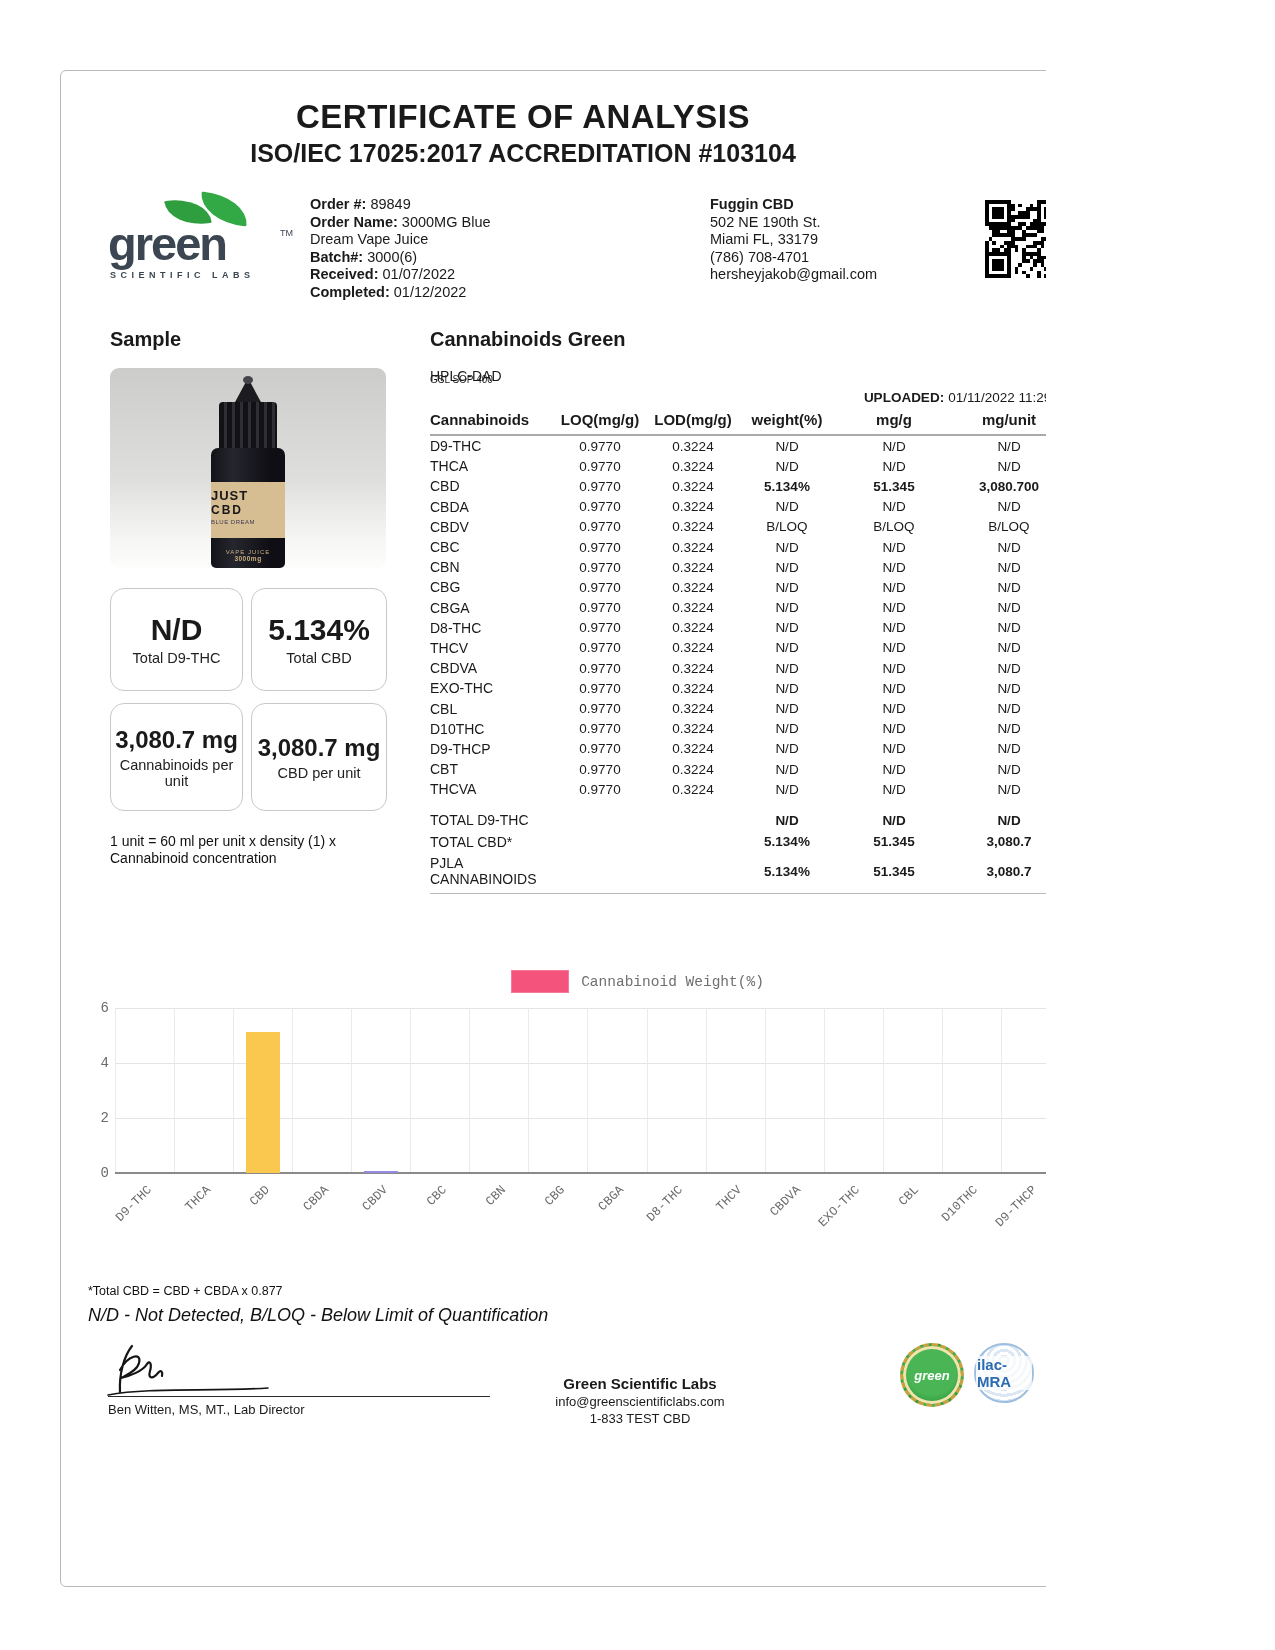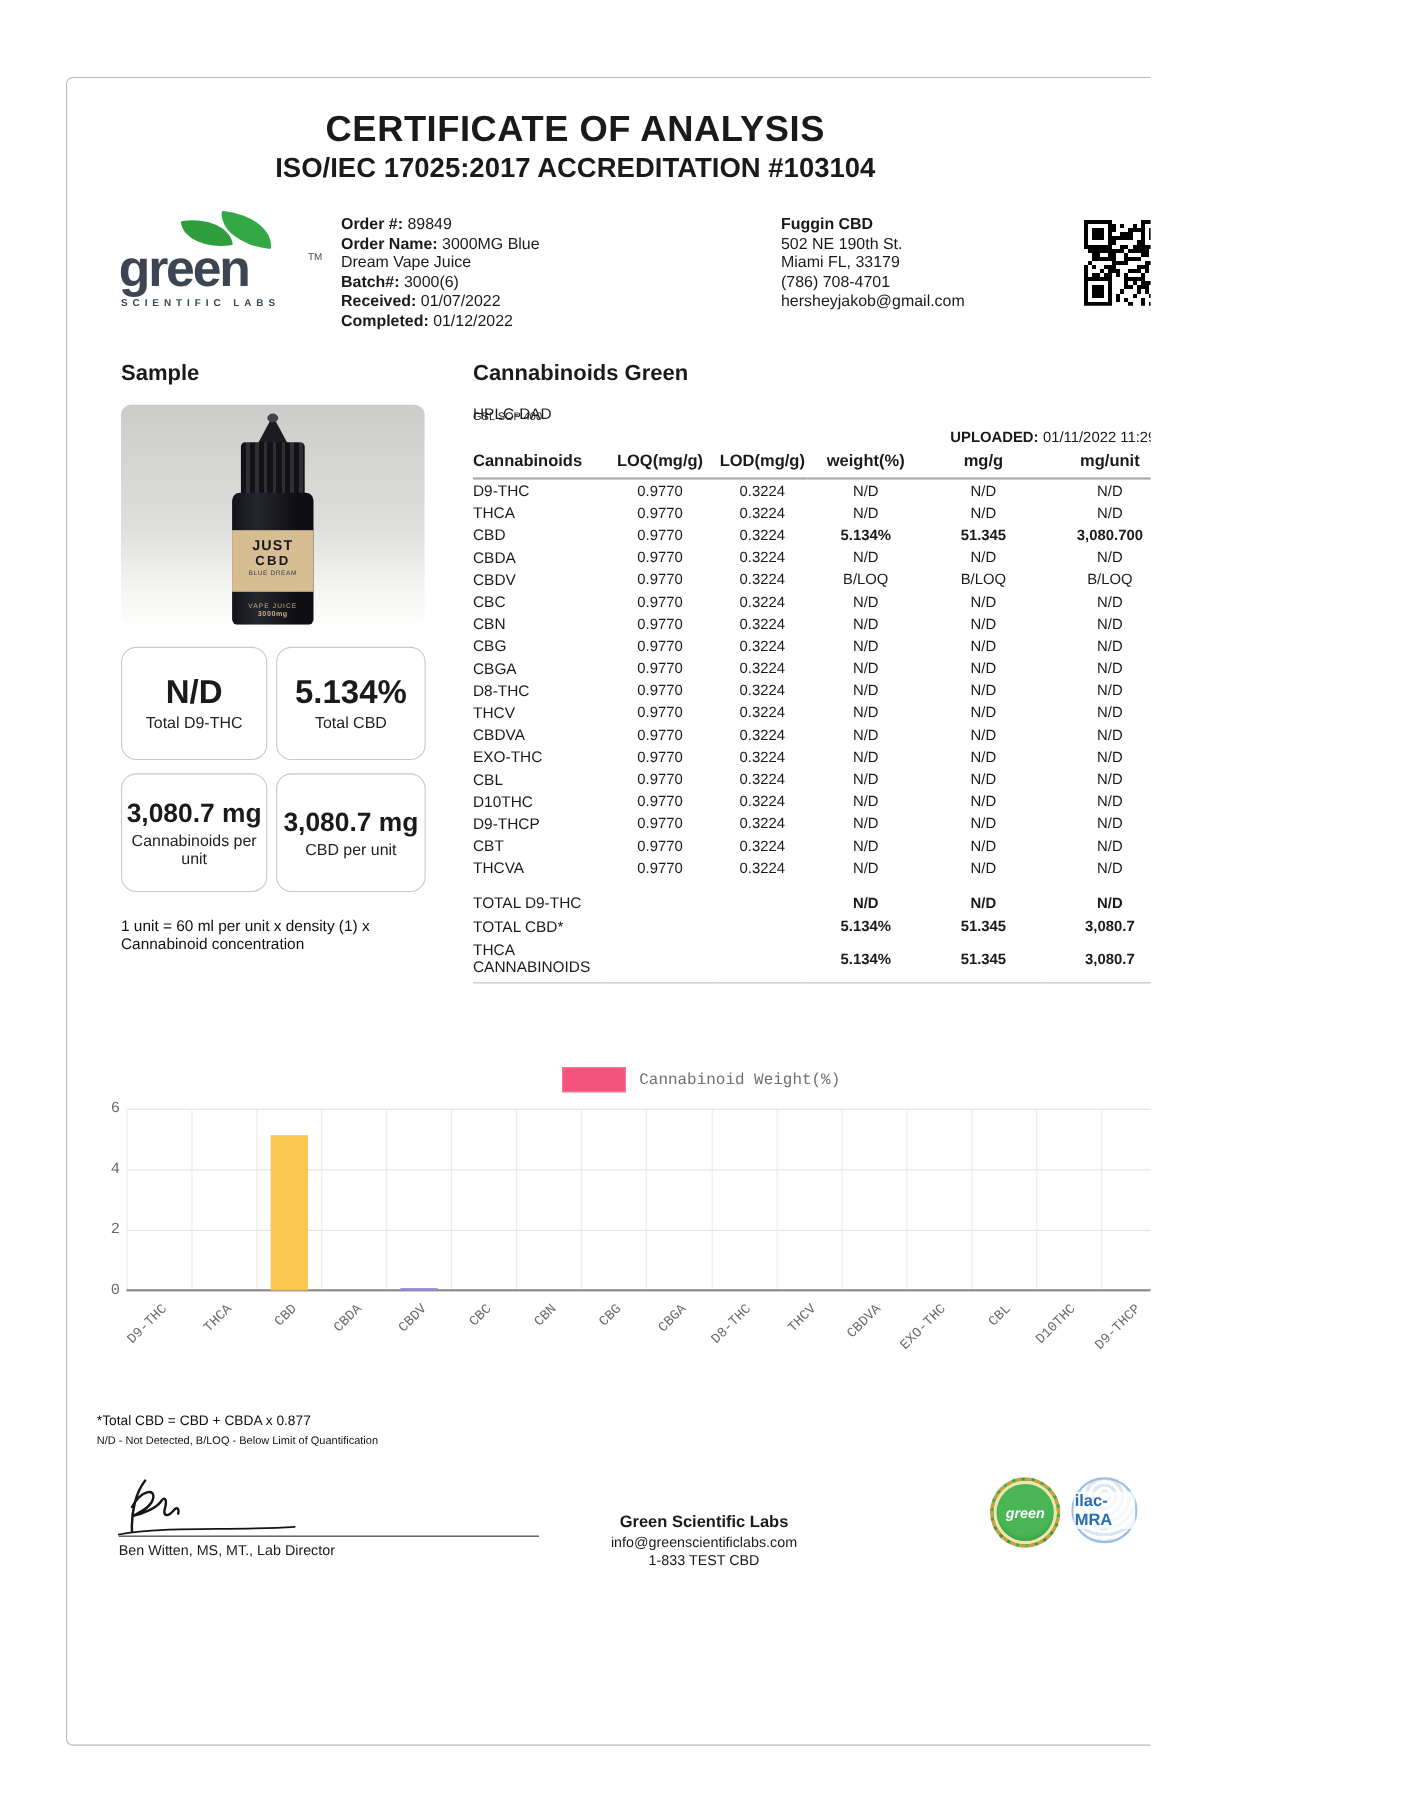--- a/index.html
+++ b/index.html
@@ -36,21 +36,21 @@
   .photo{left:110px;top:368px;width:276px;height:200px;border-radius:9px;
          background:linear-gradient(180deg,#cccccb 0%,#dededc 55%,#f6f6f4 86%,#fdfdfc 100%);overflow:hidden;}
   .bottle{position:absolute;left:50%;top:10px;transform:translateX(-50%);width:86px;height:190px;}
   .tip{position:absolute;left:50%;top:0;transform:translateX(-50%);width:0;height:0;
        border-left:14px solid transparent;border-right:14px solid transparent;border-bottom:26px solid #1c1c20;}
   .tip-dot{position:absolute;left:50%;top:-2px;transform:translateX(-50%);width:10px;height:8px;background:#454549;border-radius:50%;}
   .cap{position:absolute;left:50%;top:24px;transform:translateX(-50%);width:58px;height:48px;border-radius:4px 4px 2px 2px;
        background:repeating-linear-gradient(90deg,#121216 0 5px,#2e2e34 5px 8px);}
   .body-b{position:absolute;left:50%;top:70px;transform:translateX(-50%);width:74px;height:120px;
           background:linear-gradient(90deg,#121219,#26262e 30%,#0e0e14 80%);border-radius:7px 7px 5px 5px;}
-  .label-b{position:absolute;left:0;top:34px;width:100%;height:56px;background:#d7bd92;text-align:center;}
+  .label-b{position:absolute;left:0;top:34px;width:100%;height:56px;background:#d7bd92;text-align:left;}
   .label-b .just{font-weight:bold;font-size:13px;letter-spacing:1px;color:#17171c;margin-top:6px;}
   .label-b .cbd{font-weight:bold;font-size:12px;letter-spacing:2px;color:#17171c;}
   .label-b .flavor{font-size:6px;color:#3c3c55;margin-top:2px;letter-spacing:.5px;}
   .body-foot{position:absolute;left:0;bottom:6px;width:100%;text-align:center;color:#cbb183;}
   .body-foot .t1{font-size:6px;letter-spacing:1px;}
   .body-foot .t2{font-size:6.5px;font-weight:bold;letter-spacing:.5px;}
 
   .statbox{border:1.5px solid #c9c9c9;border-radius:14px;background:#fff;text-align:center;
            display:flex;flex-direction:column;justify-content:center;}
   .statbox .v{font-weight:bold;}
@@ -90,21 +90,21 @@
   .hgrid{position:absolute;left:0;width:100%;height:1px;background:#e4e4e4;}
   .vgrid{position:absolute;top:0;width:1px;height:100%;background:#ebebeb;}
   .baseline{position:absolute;left:0;bottom:-1px;width:100%;height:2px;background:#8a8a8a;}
   .ytick{position:absolute;left:-30px;width:24px;text-align:right;font-size:14px;color:#6b6b6b;transform:translateY(-8px);}
   .bar{position:absolute;bottom:0;}
   .xlab{position:absolute;width:80px;text-align:right;font-size:12.5px;color:#6b6b6b;
         transform:rotate(-45deg);transform-origin:100% 0;}
 
   
   .fn1{left:88px;top:1284px;font-size:12.5px;color:#111;}
-  .fn2{left:88px;top:1305px;font-size:10px;color:#111;}
+  .fn2{left:88px;top:1305px;font-size:18px;color:#111;font-style:italic;}
   .sig-svg{left:100px;top:1340px;}
   .sig-line{left:108px;top:1396px;width:382px;border-bottom:1.3px solid #2a2a2a;height:0;}
   .sig-name{left:108px;top:1402px;font-size:13px;}
   .lab-block{left:440px;top:1360px;width:400px;text-align:center;margin-top:15px;}
   .lab-name{font-size:15px;font-weight:bold;}
   .lab-email,.lab-phone{font-size:13px;margin-top:2px;}
   .badges{left:900px;top:1343px;width:230px;display:flex;gap:10px;align-items:flex-start;}
   .seal{width:58px;height:58px;border-radius:50%;border:3px dashed #c9a23f;
         background:radial-gradient(circle at 50% 42%,#49b554 0 55%,#1f7d2c 100%);
         display:flex;align-items:center;justify-content:center;box-shadow:inset 0 0 0 3px #f1e4ae;}
@@ -622,21 +622,21 @@
         </tr>
         <tr class="total">
           <td>TOTAL CBD*</td>
           <td></td>
           <td></td>
           <td class="bold">5.134%</td>
           <td class="bold">51.345</td>
           <td class="bold">3,080.7</td>
         </tr>
         <tr class="total last">
-          <td>THCA CANNABINOIDS</td>
+          <td>PJLA CANNABINOIDS</td>
           <td></td>
           <td></td>
           <td class="bold">5.134%</td>
           <td class="bold">51.345</td>
           <td class="bold">3,080.7</td>
         </tr>
       </tbody>
   </table>
 
   <div class="abs chart">

